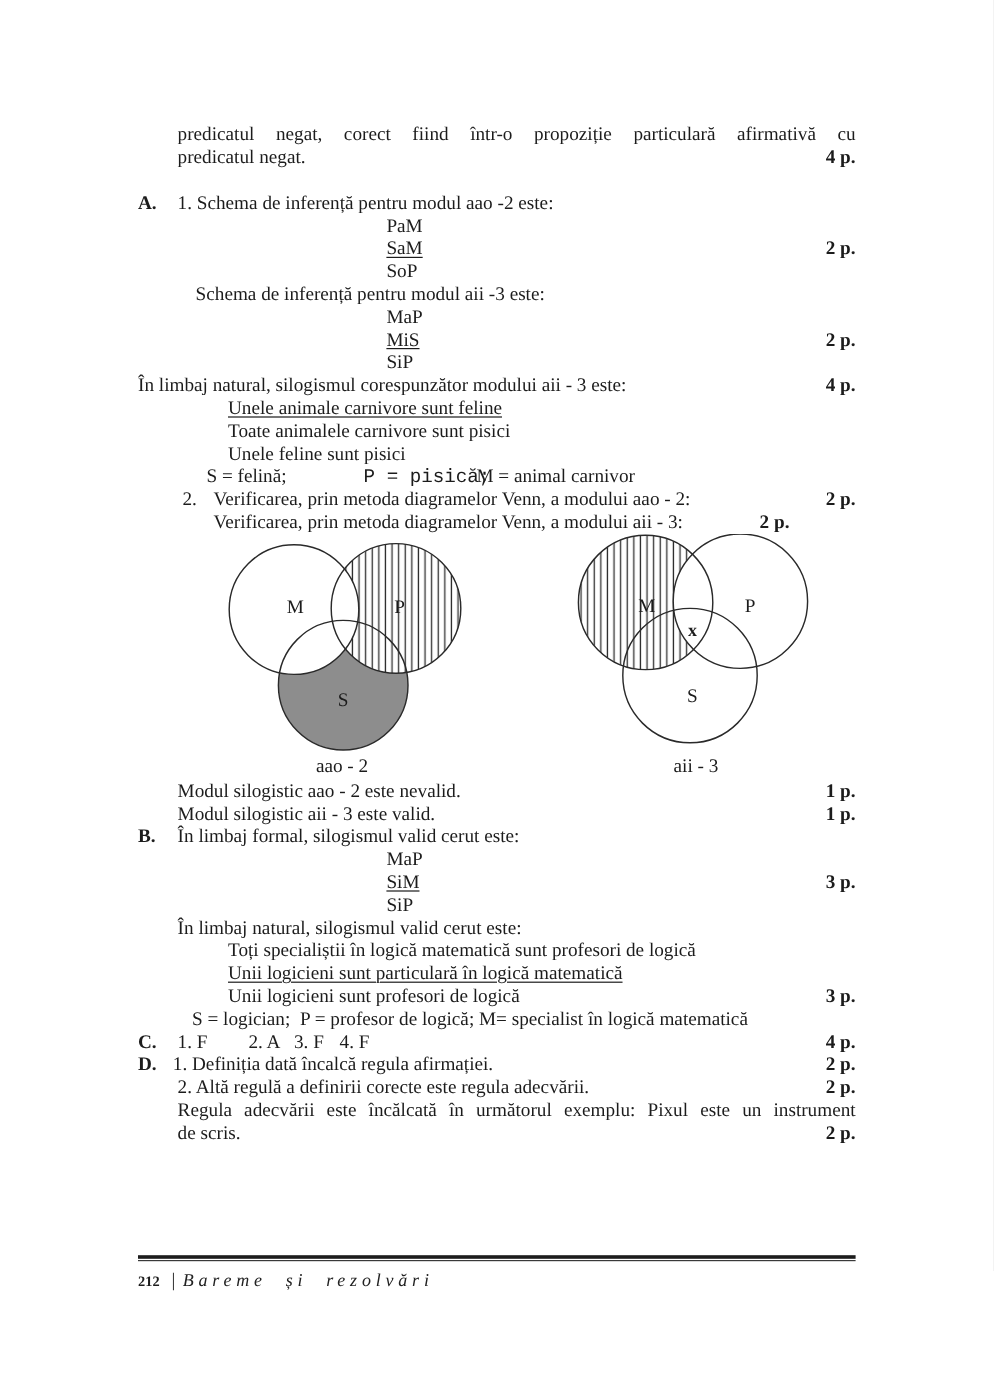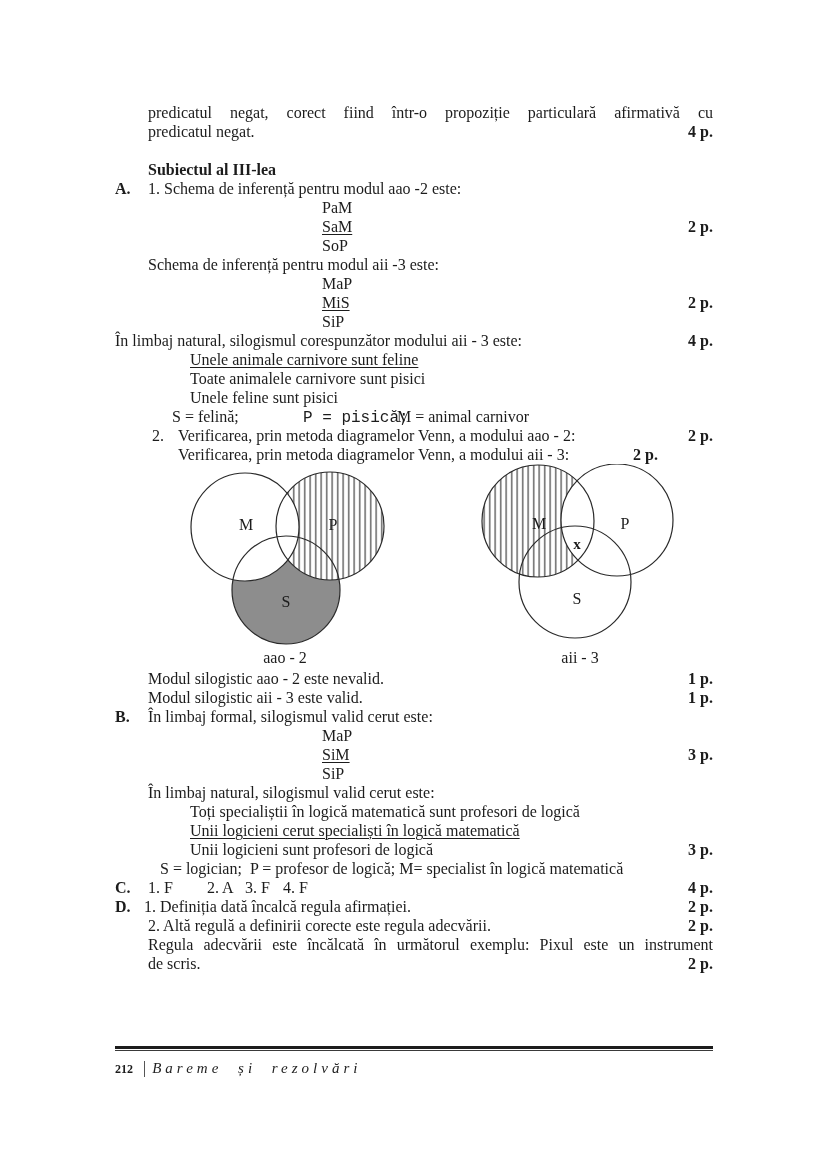--- a/index.html
+++ b/index.html
@@ -88,38 +88,35 @@
     <div id="lines-top">
         <div class="line">
           <div class="ltext justify" style="margin-left: 33px;">predicatul negat, corect fiind într-o propoziție particulară afirmativă cu</div>
         </div>
         <div class="line">
           <div class="ltext" style="margin-left: 33px;">predicatul negat.</div>
           <span class="pts">4 p.</span>
         </div>
         <div class="spacer" style="height: 19px;"></div>
         <div class="line">
-          <div class="ltext bold" style="margin-left: 33px;">Subiectul al III-lea</div>
-        </div>
-        <div class="line">
           <span class="letter">A.</span>
           <div class="ltext" style="margin-left: 33px;">1. Schema de inferență pentru modul aao -2 este:</div>
         </div>
         <div class="line">
           <div class="ltext" style="margin-left: 207px;">PaM</div>
         </div>
         <div class="line">
           <div class="ltext u" style="margin-left: 207px;">SaM</div>
           <span class="pts">2 p.</span>
         </div>
         <div class="line">
           <div class="ltext" style="margin-left: 207px;">SoP</div>
         </div>
         <div class="line">
-          <div class="ltext" style="margin-left: 33px;">Schema de inferență pentru modul aii -3 este:</div>
+          <div class="ltext" style="margin-left: 48px;">Schema de inferență pentru modul aii -3 este:</div>
         </div>
         <div class="line">
           <div class="ltext" style="margin-left: 207px;">MaP</div>
         </div>
         <div class="line">
           <div class="ltext u" style="margin-left: 207px;">MiS</div>
           <span class="pts">2 p.</span>
         </div>
         <div class="line">
           <div class="ltext" style="margin-left: 207px;">SiP</div>
@@ -218,21 +215,21 @@
         <div class="line">
           <div class="ltext" style="margin-left: 207px;">SiP</div>
         </div>
         <div class="line">
           <div class="ltext" style="margin-left: 33px;">În limbaj natural, silogismul valid cerut este:</div>
         </div>
         <div class="line">
           <div class="ltext" style="margin-left: 75px;">Toți specialiștii în logică matematică sunt profesori de logică</div>
         </div>
         <div class="line">
-          <div class="ltext u" style="margin-left: 75px;">Unii logicieni cerut specialiști în logică matematică</div>
+          <div class="ltext u" style="margin-left: 75px;">Unii logicieni sunt particulară în logică matematică</div>
         </div>
         <div class="line">
           <div class="ltext" style="margin-left: 75px;">Unii logicieni sunt profesori de logică</div>
           <span class="pts">3 p.</span>
         </div>
         <div class="line">
           <div class="ltext" style="margin-left: 45px;">S = logician;&nbsp; P = profesor de logică; M= specialist în logică matematică</div>
         </div>
         <div class="line">
           <span class="letter">C.</span>

